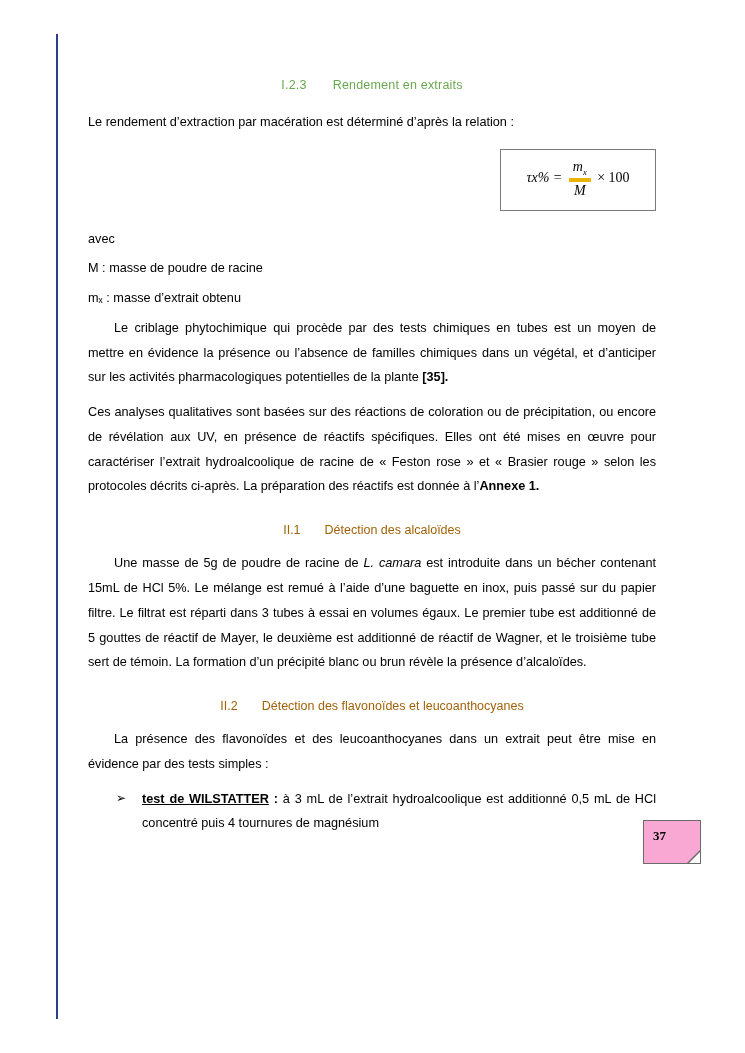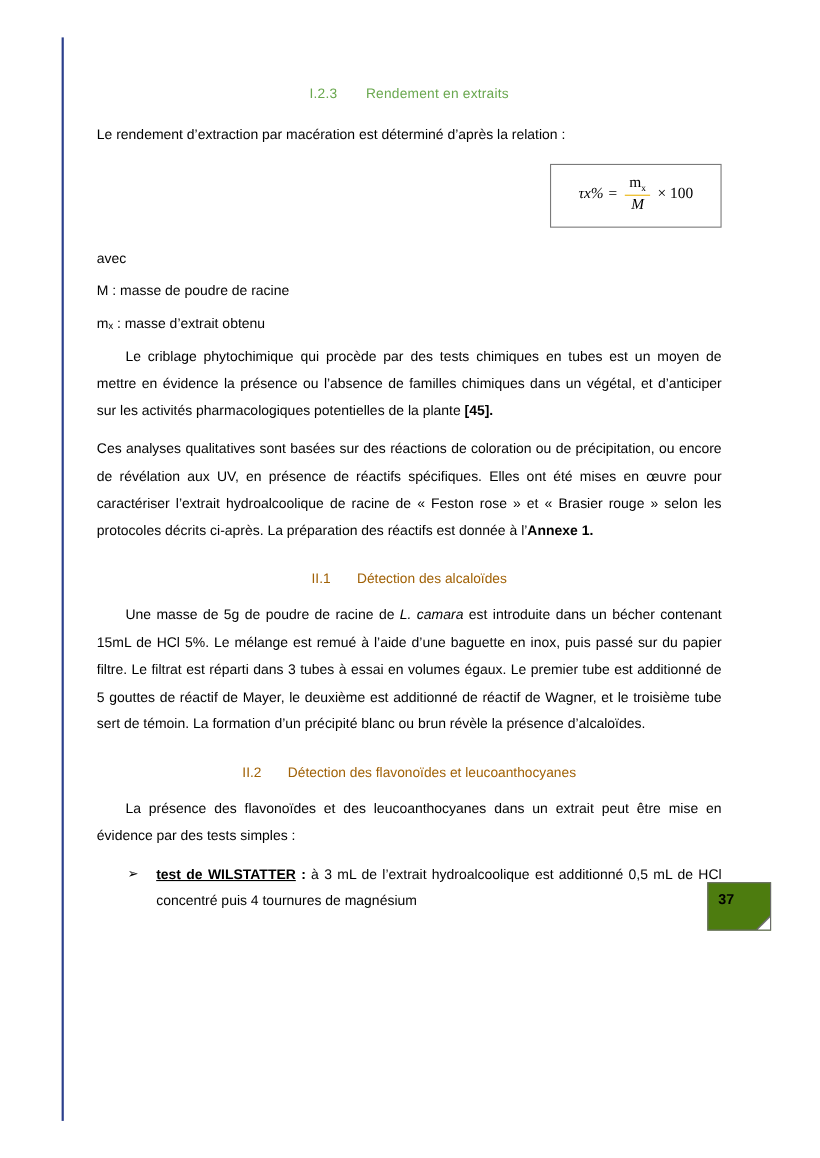--- a/index.html
+++ b/index.html
@@ -79,22 +79,23 @@
     font-style: italic;
   }
   .frac {
     display: inline-block;
     vertical-align: middle;
     text-align: center;
     margin: 0 3px;
   }
   .frac .num-part {
     display: block;
-    border-bottom: 1px solid #eab308;
+    border-bottom: 4px solid #eab308;
     padding: 0 4px 1px 4px;
+    font-style: italic;
   }
   .frac .den-part {
     display: block;
     padding: 1px 4px 0 4px;
     font-style: italic;
   }
   .small-lines p {
     font-size: 12.7px;
     line-height: 1.95;
     margin: 0 0 5px 0;
@@ -143,25 +144,26 @@
   ul.bullet-list li .marker {
     position: absolute;
     left: 0;
     top: 0;
     font-size: 12px;
     color: #000;
   }
   .page-number-box {
     position: absolute;
     right: 44px;
-    bottom: 54px;
+    bottom: 36px;
     width: 56px;
     height: 42px;
     border: 1px solid #6b6b6b;
-    background: #4d7c0f;
+    background: #f9a8d4;
+    font-family: Liberation Serif, serif;
   }
   .page-number-box .pn {
     position: absolute;
     left: 9px;
     top: 7px;
     font-size: 13px;
     font-weight: bold;
   }
   .page-number-box .corner {
     position: absolute;
@@ -209,21 +211,21 @@
     </div>
 
     <div class="small-lines">
       <p>avec</p>
       <p>M : masse de poudre de racine</p>
       <p>mₓ : masse d’extrait obtenu</p>
     </div>
 
 
     <p class="body-text justify indent">
-      <span>Le criblage phytochimique qui procède par des tests chimiques en tubes est un moyen de mettre en évidence la présence ou l’absence de familles chimiques dans un végétal, et d’anticiper sur les activités pharmacologiques potentielles de la plante </span><span class="bold">[45].</span>
+      <span>Le criblage phytochimique qui procède par des tests chimiques en tubes est un moyen de mettre en évidence la présence ou l’absence de familles chimiques dans un végétal, et d’anticiper sur les activités pharmacologiques potentielles de la plante </span><span class="bold">[35].</span>
     </p>
 
     <p class="body-text justify">
       <span>Ces analyses qualitatives sont basées sur des réactions de coloration ou de précipitation, ou encore de révélation aux UV, en présence de réactifs spécifiques. Elles ont été mises en œuvre pour caractériser l’extrait hydroalcoolique de racine de « Feston rose » et « Brasier rouge » selon les protocoles décrits ci-après. La préparation des réactifs est donnée à l’</span><span class="bold">Annexe 1.</span>
     </p>
 
     <h4 class="sub-heading">
       <span class="num">II.1</span><span>Détection des alcaloïdes</span>
     </h4>
 

